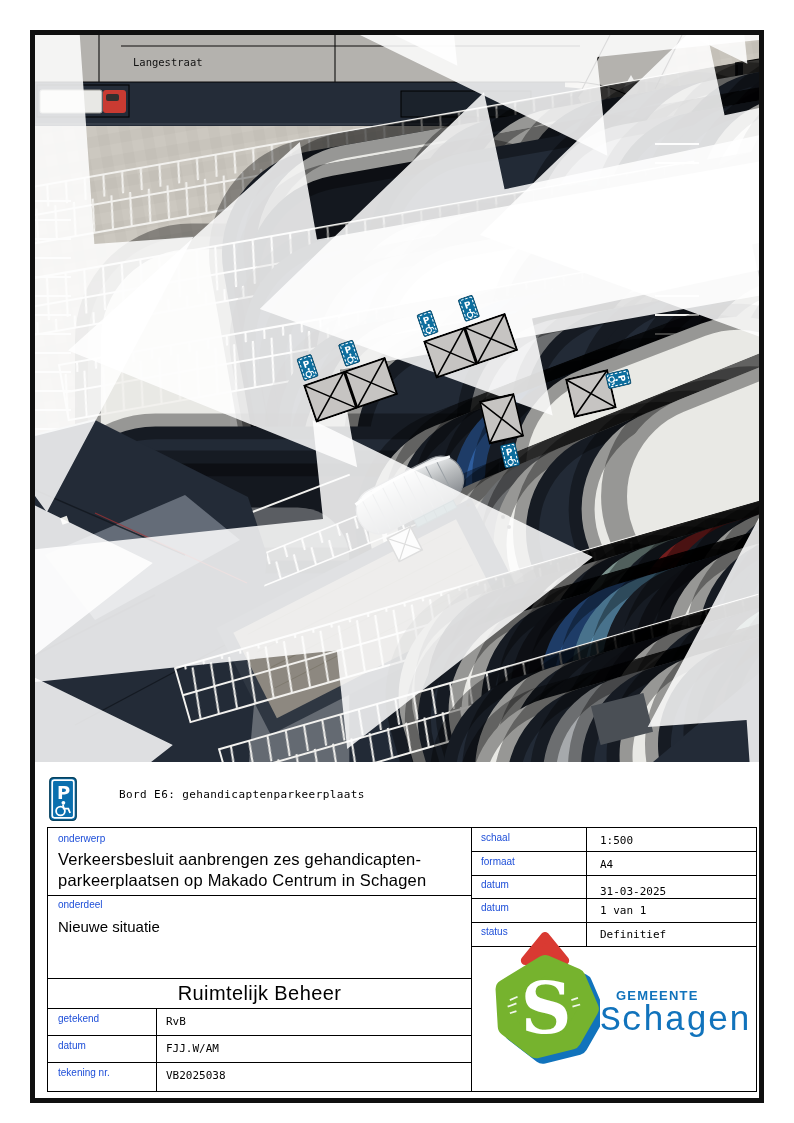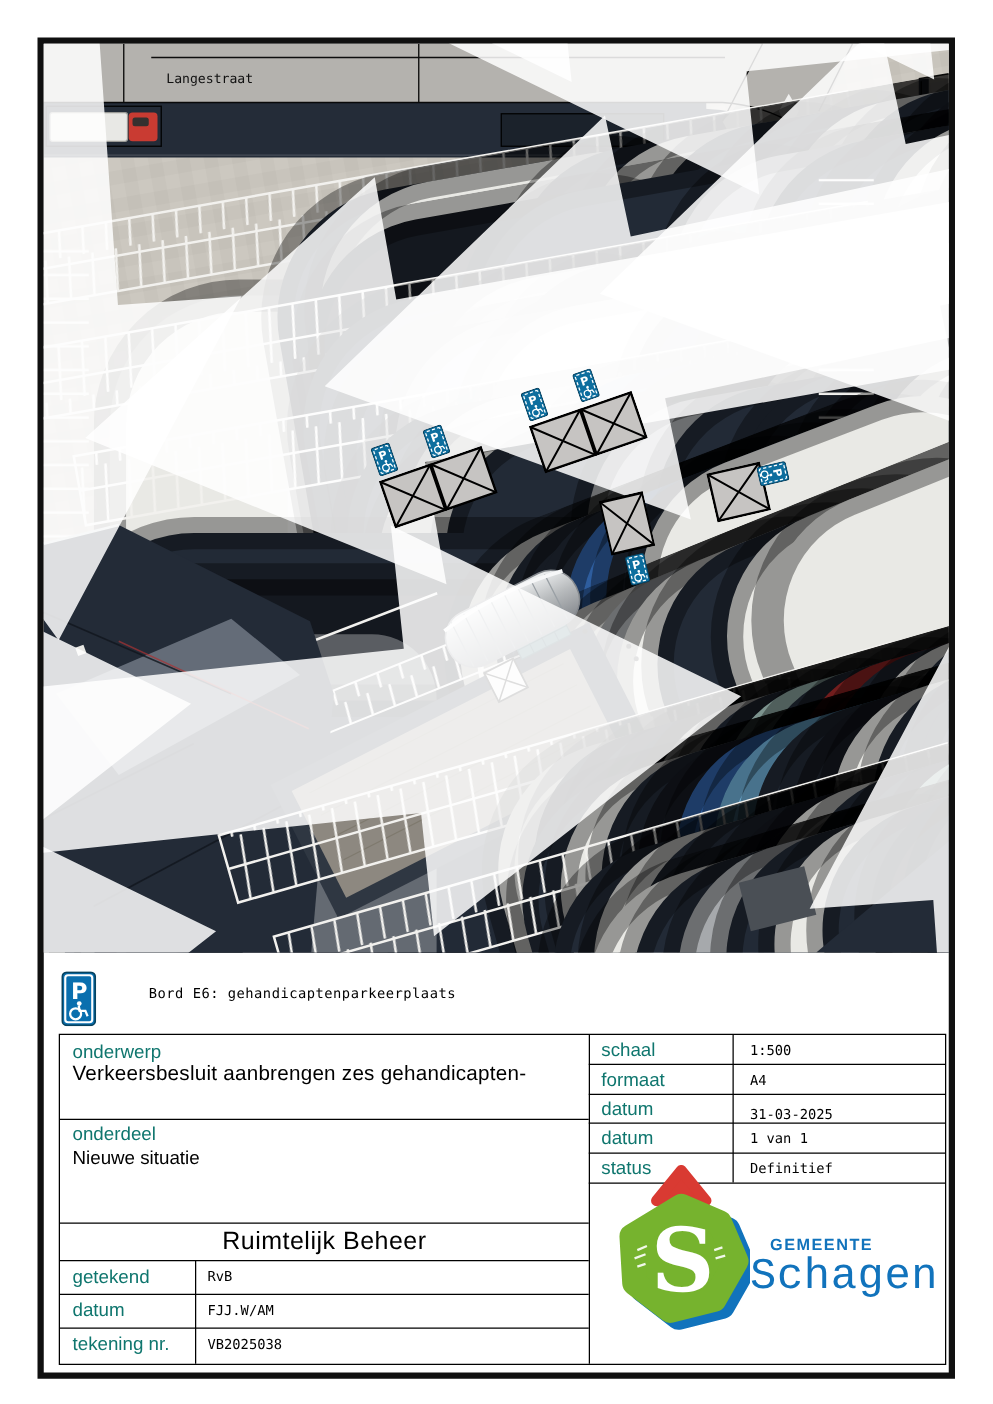--- a/index.html
+++ b/index.html
@@ -9,21 +9,21 @@
          border:5px solid #101010;background:#fff;}
   .photo{position:absolute;left:0;top:0;width:724px;height:727px;display:block;}
   
   .legend-icon{position:absolute;left:14px;top:742px;}
   .legend-label{position:absolute;left:84px;top:753px;font-family:"DejaVu Sans Mono",monospace;
                 font-size:11px;letter-spacing:.4px;color:#000;}
   
   .tb{position:absolute;left:12px;top:792px;width:708px;height:263px;border:1.6px solid #000;}
   .vln,.hln{position:absolute;background:#000;}
   .vln{width:1px;} .hln{height:1px;}
-  .lb{position:absolute;font-size:15px;color:#0f766e;}
+  .lb{position:absolute;font-size:10px;color:#1d4ed8;}
   .val{position:absolute;font-family:"DejaVu Sans Mono",monospace;font-size:11px;color:#000;}
   .subject{position:absolute;left:10px;top:21px;font-size:16.5px;line-height:21px;letter-spacing:.2px;}
   .onderdeel-val{position:absolute;left:10px;top:90px;font-size:15px;}
   .afdeling{position:absolute;left:0;top:150px;width:423px;height:30px;text-align:center;
             font-size:20px;line-height:30px;letter-spacing:.4px;}
   .logo-cell{position:absolute;left:424px;top:118px;width:284px;height:145px;}
   .logo-text{position:absolute;left:128px;top:42px;color:#1173bc;}
   .logo-gemeente{font-size:13px;font-weight:bold;letter-spacing:1.2px;margin-left:16px;}
   .logo-naam{font-size:35px;letter-spacing:.5px;margin-top:-2px;font-family:Liberation Mono, monospace;} 
   .cd{color:#222a36}.ck{color:#14181f}.cw{color:#e9e9e5}.cs{color:#a6a9ac}
@@ -430,20 +430,21 @@
     <div class="hln" style="left:0;top:234px;width:423px;"></div>
     <div class="hln" style="left:423px;top:23px;width:285px;"></div>
     <div class="hln" style="left:423px;top:47px;width:285px;"></div>
     <div class="hln" style="left:423px;top:70px;width:285px;"></div>
     <div class="hln" style="left:423px;top:94px;width:285px;"></div>
     <div class="hln" style="left:423px;top:118px;width:285px;"></div>
 
     <div class="lb" style="left:10px;top:5px;">onderwerp</div>
     <div class="subject">
       <div>Verkeersbesluit aanbrengen zes gehandicapten-</div>
+      <div>parkeerplaatsen op Makado Centrum in Schagen</div>
     </div>
     <div class="lb" style="left:10px;top:71px;">onderdeel</div>
     <div class="onderdeel-val">Nieuwe situatie</div>
     <div class="afdeling">Ruimtelijk Beheer</div>
     <div class="lb" style="left:10px;top:185px;">getekend</div>
     <div class="val" style="left:118px;top:187px;">RvB</div>
     <div class="lb" style="left:10px;top:212px;">datum</div>
     <div class="val" style="left:118px;top:214px;">FJJ.W/AM</div>
     <div class="lb" style="left:10px;top:239px;">tekening nr.</div>
     <div class="val" style="left:118px;top:241px;">VB2025038</div>

